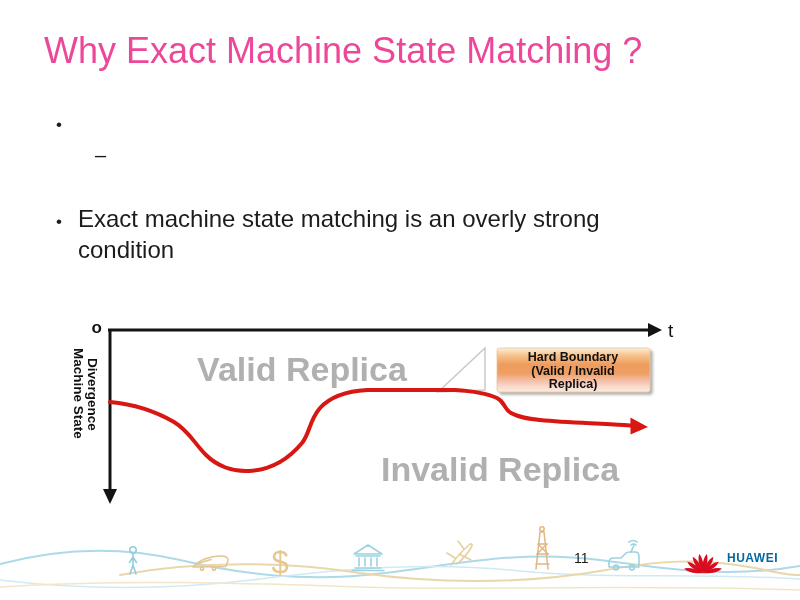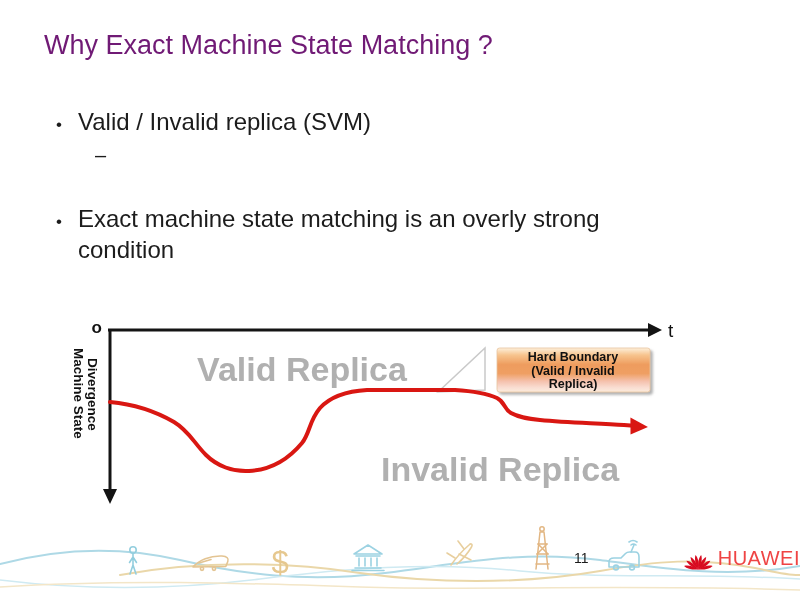--- a/index.html
+++ b/index.html
@@ -2,52 +2,51 @@
 <html><head>
 <meta charset="utf-8">
 <style>
   html,body{margin:0;padding:0}
   body{
     width:800px;height:600px;position:relative;overflow:hidden;
     background:#ffffff;font-family:"Liberation Sans",sans-serif;
   }
   .slide-title{
     position:absolute;left:44px;top:30px;
-    font-size:27px;font-weight:400;color:#701a75;white-space:nowrap;
+    font-size:36px;font-weight:400;color:#ec4899;white-space:nowrap;
   }
   .bullet{position:absolute;color:#1c1c1c}
   .bullet .marker{position:absolute;top:0}
   .lvl1{font-size:24px;line-height:31px}
   .lvl1 .marker{left:-22px;font-size:17px;top:3px}
   .lvl2{font-size:20px;line-height:27px}
   .lvl2 .marker{left:-26px;font-size:20px}
   #b1{left:78px;top:106px}
   #b2{left:121px;top:142px;width:565px}
   #b3{left:78px;top:203px;width:620px}
   #diagram{position:absolute;left:0;top:295px}
   #footer-art{position:absolute;left:0;top:520px}
   .page-number{
     position:absolute;left:574px;top:550px;
     font-size:14px;color:#1b1b1b;
   }
   .huawei-logo{
     position:absolute;left:684px;top:537px;width:116px;height:42px;
     display:flex;align-items:center;gap:5px;
   }
-  .huawei-wordmark{font-size:20px;font-weight:normal;letter-spacing:.5px;color:#ef4444}
+  .huawei-wordmark{font-size:12px;font-weight:bold;letter-spacing:.5px;color:#0369a1}
   svg text{font-family:"Liberation Sans",sans-serif}
 </style>
 </head>
 <body>
 
 <div class="slide-title">Why Exact Machine State Matching ?</div>
 
 <div class="bullet lvl1" id="b1">
   <span class="marker">•</span>
-  <span>Valid / Invalid replica (SVM)</span>
 </div>
 <div class="bullet lvl2" id="b2">
   <span class="marker">–</span>
 </div>
 <div class="bullet lvl1" id="b3">
   <span class="marker">•</span>
   <span>Exact machine state matching is an overly strong condition</span>
 </div>
 
 <svg id="diagram" width="700" height="230" viewBox="0 0 700 230">

